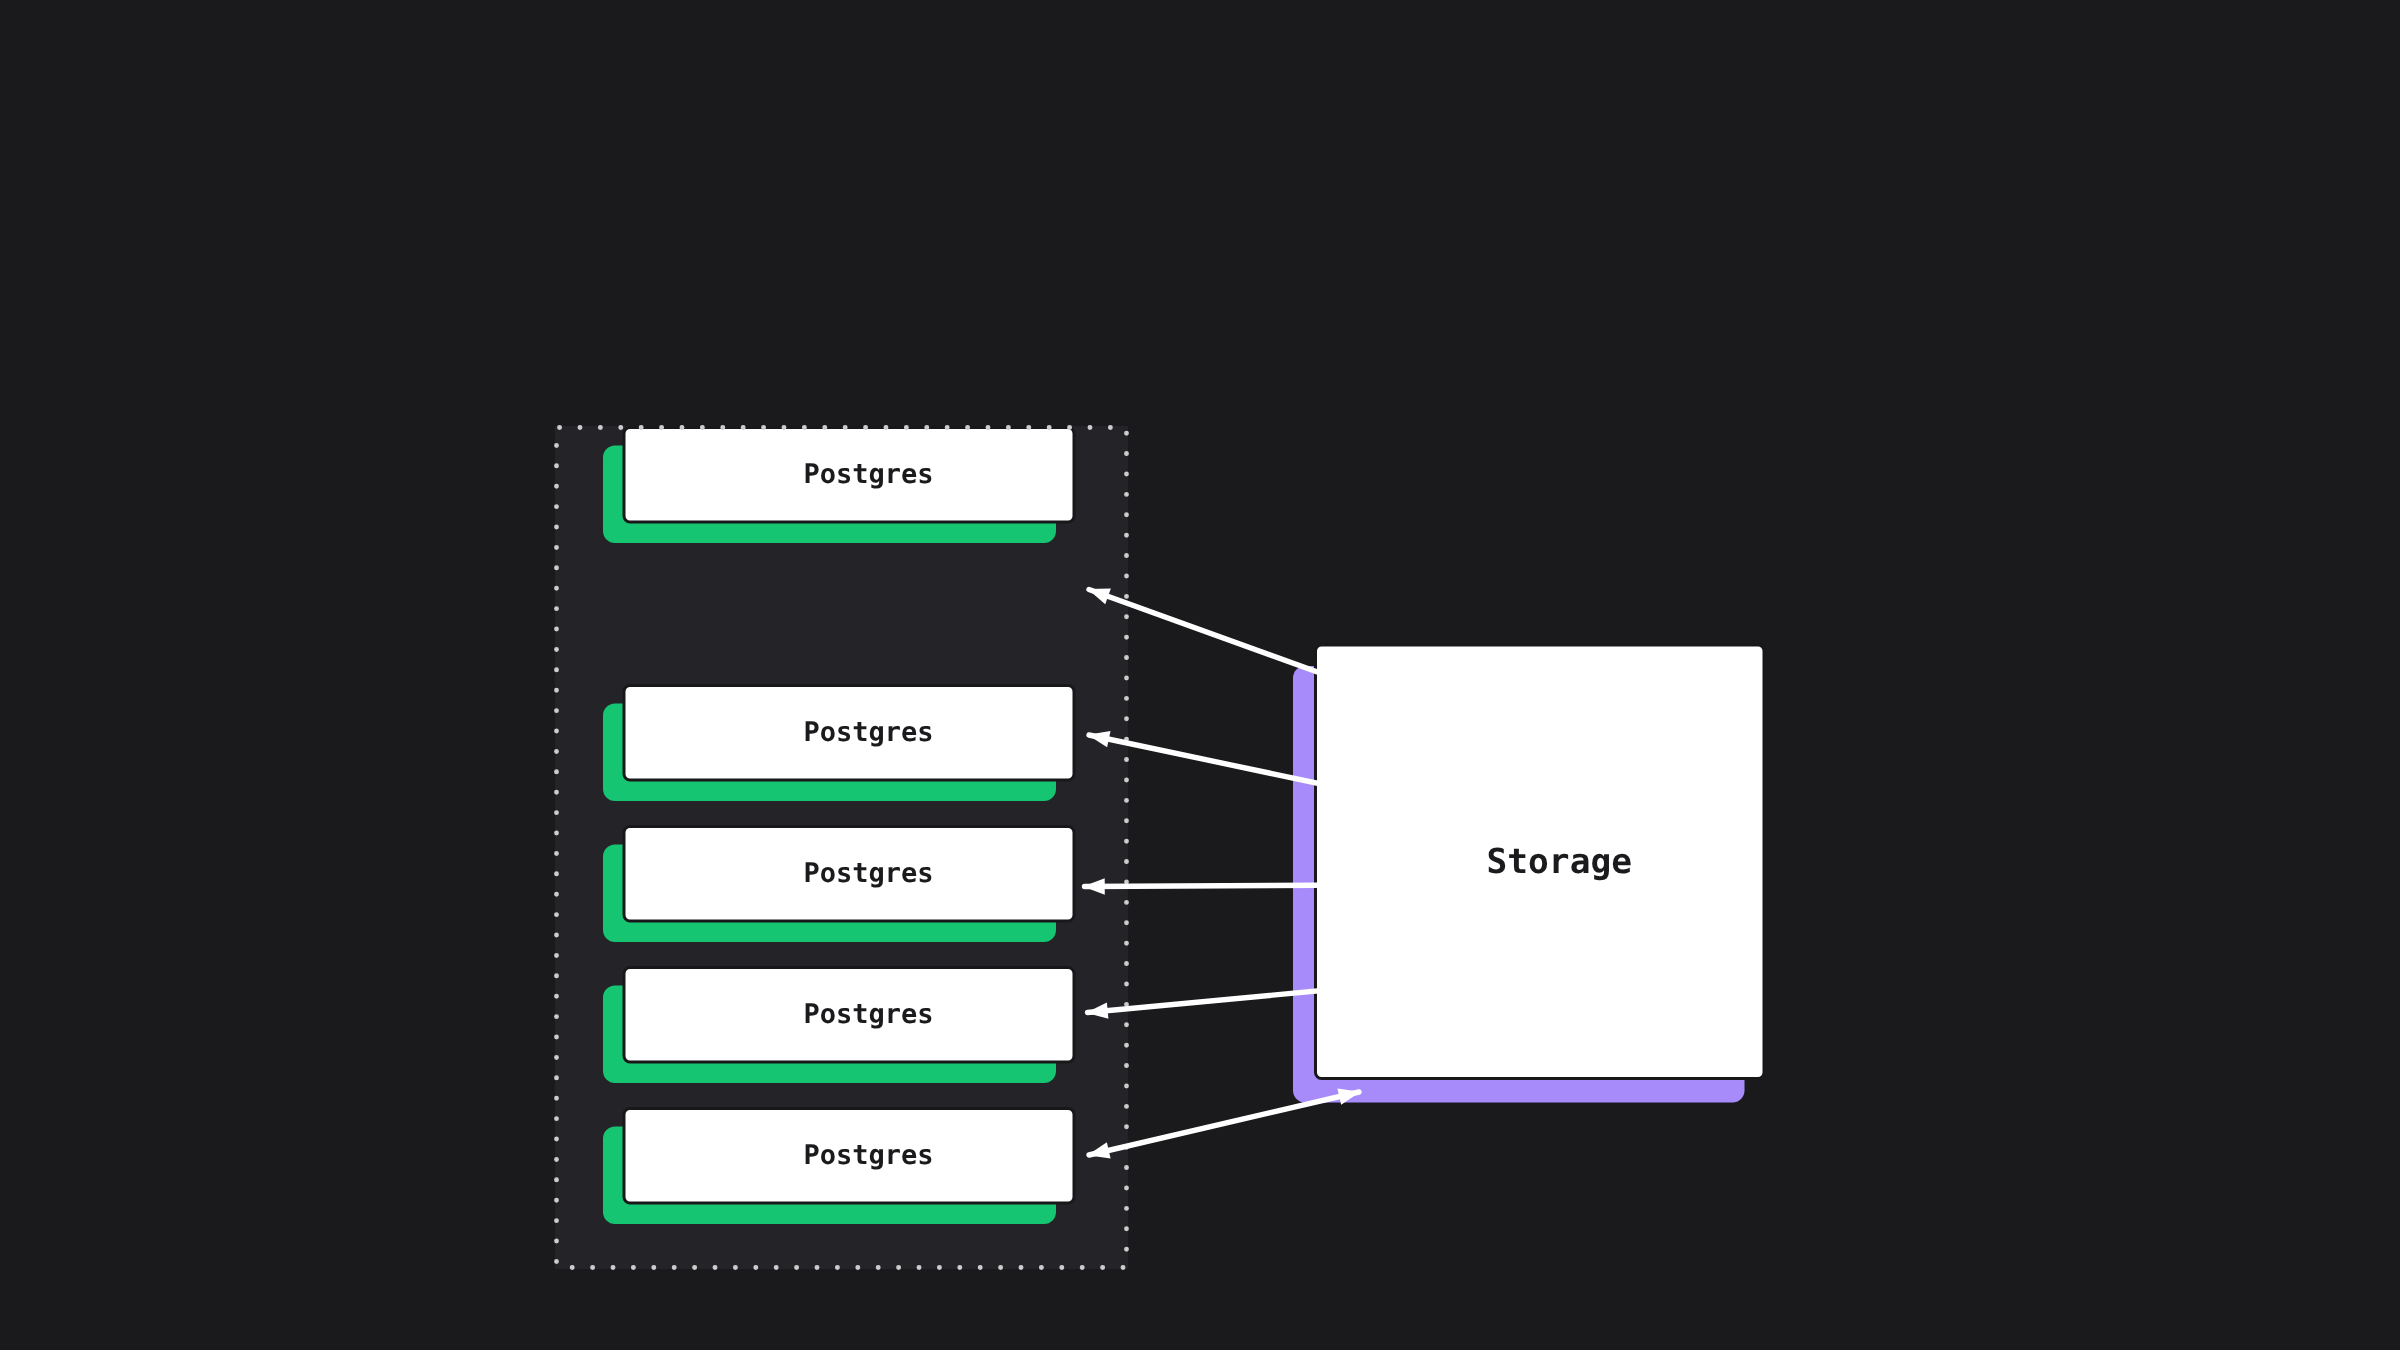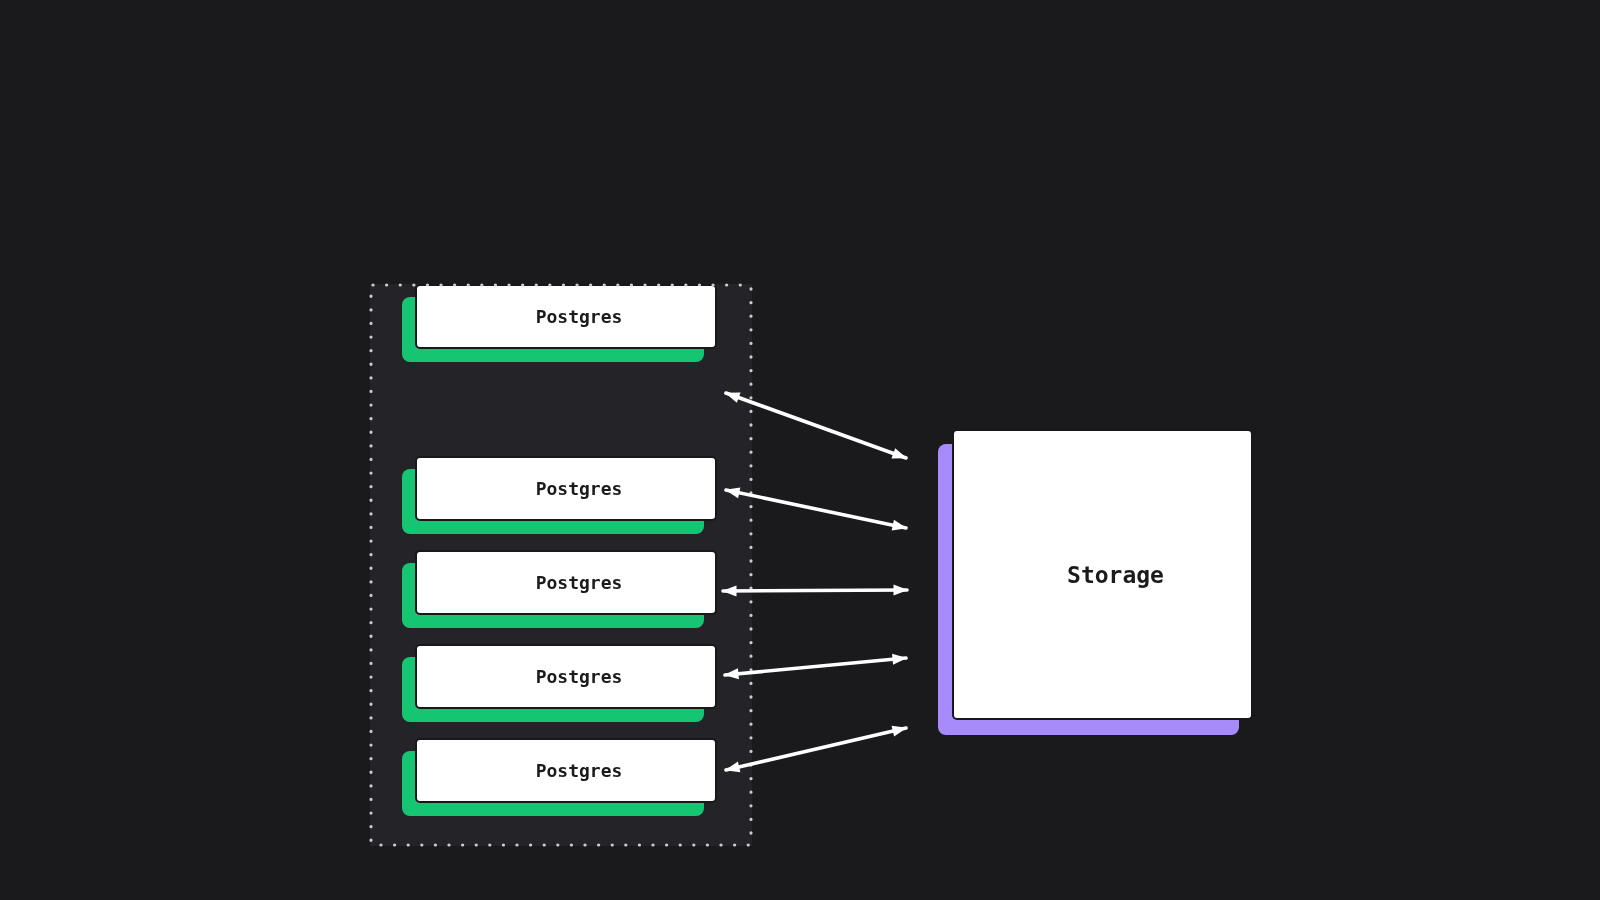--- a/index.html
+++ b/index.html
@@ -60,21 +60,21 @@
     border:2px solid var(--node-border);
     border-radius:5px;
     display:flex;align-items:center;justify-content:center;
     font-size:18px;font-weight:bold;
     color:var(--node-text);
     padding-left:26px;
   }
   
   .storage{
     position:absolute;
-    left:952px;top:429px;
+    left:876px;top:429px;
     width:301px;height:291px;
   }
   .storage .node-shadow{
     transform:translate(-14px,15px);
     background:var(--storage-accent);
   }
   .storage .node-body{
     font-size:23px;
   }
   

